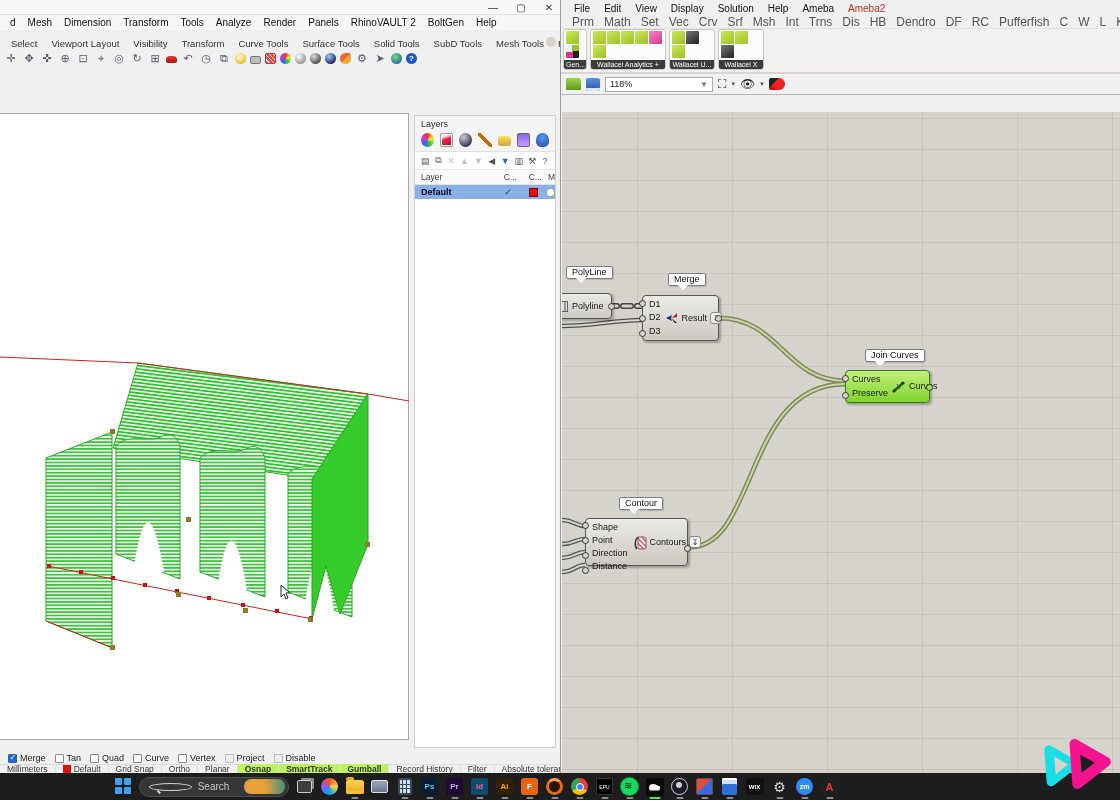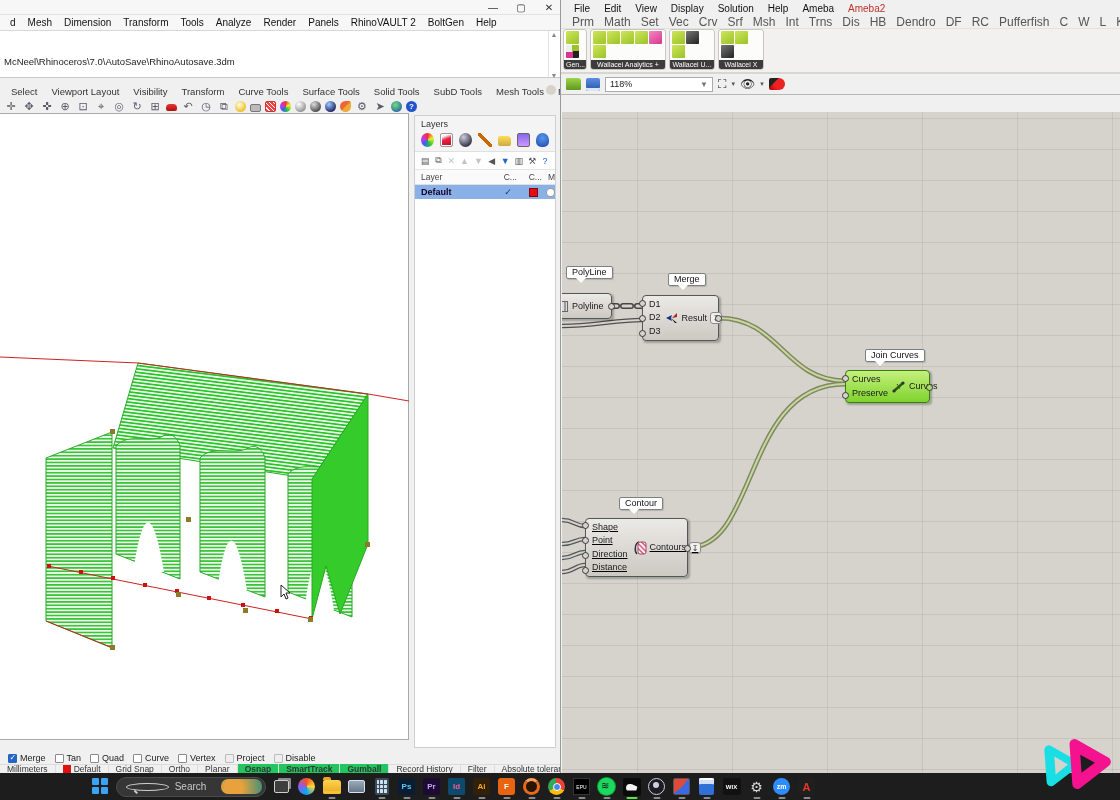--- a/index.html
+++ b/index.html
@@ -66,21 +66,21 @@
 
   .r-vptab { position:absolute; left:0; top:740px; height:12px; width:560px; font-size:9px; color:#555; padding-left:2px; display:flex; gap:8px; align-items:center; }
   .r-osnap { position:absolute; left:0; top:752px; height:12px; width:560px; display:flex; align-items:center; gap:9px; padding-left:8px; font-size:9px; color:#222; background:#f0f0f0; }
   .os-item { display:flex; align-items:center; gap:3px; }
   .os-box { width:9px; height:9px; border:1px solid #8a8a8a; background:#fff; border-radius:1px; position:relative; }
   .os-box.checked { background:#2465c6; border-color:#2465c6; }
   .os-box.checked:after { content:"✓"; color:#fff; font-size:8px; position:absolute; left:0.5px; top:-1.5px; }
   .os-box.flat { border-color:#bbb; background:#eee; }
   .r-status { position:absolute; left:0; top:764px; height:9px; width:560px; display:flex; align-items:center; font-size:8.5px; color:#333; background:#f0f0f0; border-top:1px solid #dcdcdc;text-decoration:underline; }
   .st-seg { padding:0 7px; border-right:1px solid #ddd; white-space:nowrap; display:flex; align-items:center; gap:3px; }
-  .st-seg.active { font-weight:bold; background:#22c55e; }
+  .st-seg.active { font-weight:bold; background:#bef264; }
   .st-sw { width:8px; height:8px; background:#e01010; display:inline-block; }
 
   
   #gh { position:absolute; left:560px; top:0; width:560px; height:773px; background:#f0f0f0; border-left:1px solid #9a9a9a; }
   .g-titlebar { height:14px; font-size:9px; color:#9a9a9a; padding:2px 0 0 8px; background:#f0f0f0; }
   .g-menubar { height:16px; display:flex; align-items:center; padding-left:6px; }
   .g-menu-item { font-size:10px; color:#111; padding:0 7px; white-space:nowrap; }
   .g-tabsrow { height:13px; display:flex; align-items:center; padding-left:6px; border-bottom:1px solid #e2e2e2; }
   .g-tab { font-size:12px; color:#555; padding:0 5px; white-space:nowrap; }
   .g-ribbon { height:45px; display:flex; align-items:flex-end; gap:3px; padding:2px 0 2px 2px; background:#f2f1ef; border-bottom:2px solid #d8d6d2; }
@@ -121,21 +121,21 @@
   .gh-outwrap { display:flex; align-items:center; gap:3px; padding-right:5px; }
   .gh-btn { width:12px; height:12px; border:1px solid #8a8a8a; border-radius:3px; background:#f0efec; font-size:8px;
             line-height:11px; text-align:center; color:#333; }
   .port { position:absolute; width:7px; height:7px; border:1.5px solid #3a3a3a; border-radius:50%; background:#d6d3cd; z-index:6; }
   .gh-simple { padding:0 4px; align-items:center; gap:4px; display:flex; }
   .gh-picon { width:11px; height:11px; border:1px solid #666; background:repeating-linear-gradient(90deg,#ddd 0 2px,#999 2px 4px); }
 
   .watermark { position:absolute; left:1038px; top:736px; z-index:60; }
 
   
-  #taskbar { position:absolute; left:0; top:773px; width:1120px; height:27px; background:#1d1d1d; display:flex; align-items:center; gap:6px; padding-left:91px; }
+  #taskbar { position:absolute; left:0; top:773px; width:1120px; height:27px; background:#1d1d1d; display:flex; align-items:center; gap:6px; padding-left:114px; }
   .tb-start { width:17px; height:17px; display:grid; grid-template-columns:7px 7px; grid-template-rows:7px 7px; gap:1.5px; }
   .tb-start i { background:#3aa3f5; border-radius:1px; }
   .tb-search { width:150px; height:20px; background:#363636; border:1px solid #4c4c4c; border-radius:10px; display:flex; align-items:center; gap:6px; padding:0 3px 0 9px; }
   .tb-mag { width:8px; height:8px; border:1.5px solid #cfcfcf; border-radius:50%; position:relative; }
   .tb-mag:after { content:""; position:absolute; left:7px; top:7px; width:4px; height:1.5px; background:#cfcfcf; transform:rotate(45deg); }
   .tb-search span { font-size:10px; color:#c8c8c8; flex:1; }
   .tb-search .pic { width:26px; height:15px; border-radius:7px; background:radial-gradient(circle at 30% 60%,#e8a13c 30%,#3e8f7a); }
   .tb-ic { width:19px; height:19px; position:relative; display:flex; align-items:center; justify-content:center; font-size:9px; }
   .tb-ic .under { position:absolute; bottom:-3px; left:50%; transform:translateX(-50%); width:7px; height:2px; border-radius:2px; background:#8a8a8a; }
   .tb-ic .under.green { background:#5ee04a; width:11px; }
@@ -186,27 +186,20 @@
         <span class="r-menu-item">Dimension</span>
         <span class="r-menu-item">Transform</span>
         <span class="r-menu-item">Tools</span>
         <span class="r-menu-item">Analyze</span>
         <span class="r-menu-item">Render</span>
         <span class="r-menu-item">Panels</span>
         <span class="r-menu-item">RhinoVAULT 2</span>
         <span class="r-menu-item">BoltGen</span>
         <span class="r-menu-item">Help</span>
       </div>
-    <div class="r-cmdarea">
-      <div class="r-cmd-history">McNeel\Rhinoceros\7.0\AutoSave\RhinoAutosave.3dm</div>
-      <div class="r-cmd-scroll">
-          <span>▲</span>
-          <span>▼</span>
-        </div>
-    </div>
     <div class="r-tabsrow" id="r-tabsrow">
       <span class="r-tab">Select</span>
         <span class="r-tab">Viewport Layout</span>
         <span class="r-tab">Visibility</span>
         <span class="r-tab">Transform</span>
         <span class="r-tab">Curve Tools</span>
         <span class="r-tab">Surface Tools</span>
         <span class="r-tab">Solid Tools</span>
         <span class="r-tab">SubD Tools</span>
         <span class="r-tab">Mesh Tools</span>
@@ -572,21 +565,21 @@
             </svg>
           </div>
           <div class="gh-outwrap">
             <span class="gh-plabel">Curves</span>
           </div>
           <span class="port" style="left: -4px; top: 4.25px;"></span>
           <span class="port" style="left: -4px; top: 20.75px;"></span>
           <span class="port" style="right: -4px; top: 12.5px; background: rgb(168, 221, 106);"></span>
         </div>
         <span class="gh-tag" style="left: 57px; top: 385px;"><span>Contour</span></span>
-        <div class="gh-comp" style="left: 23px; top: 406px; width: 103px; height: 59px; text-decoration: underline;">
+        <div class="gh-comp" style="left: 23px; top: 406px; width: 103px; height: 48px;">
           <div class="gh-ins">
             <span class="gh-plabel">Shape</span>
             <span class="gh-plabel">Point</span>
             <span class="gh-plabel">Direction</span>
             <span class="gh-plabel">Distance</span>
           </div>
           <div class="gh-mid">
             <svg width="16" height="17">
               <defs>
                 <pattern id="ph" width="3.5" height="3.5" patternUnits="userSpaceOnUse" patternTransform="rotate(45)">

